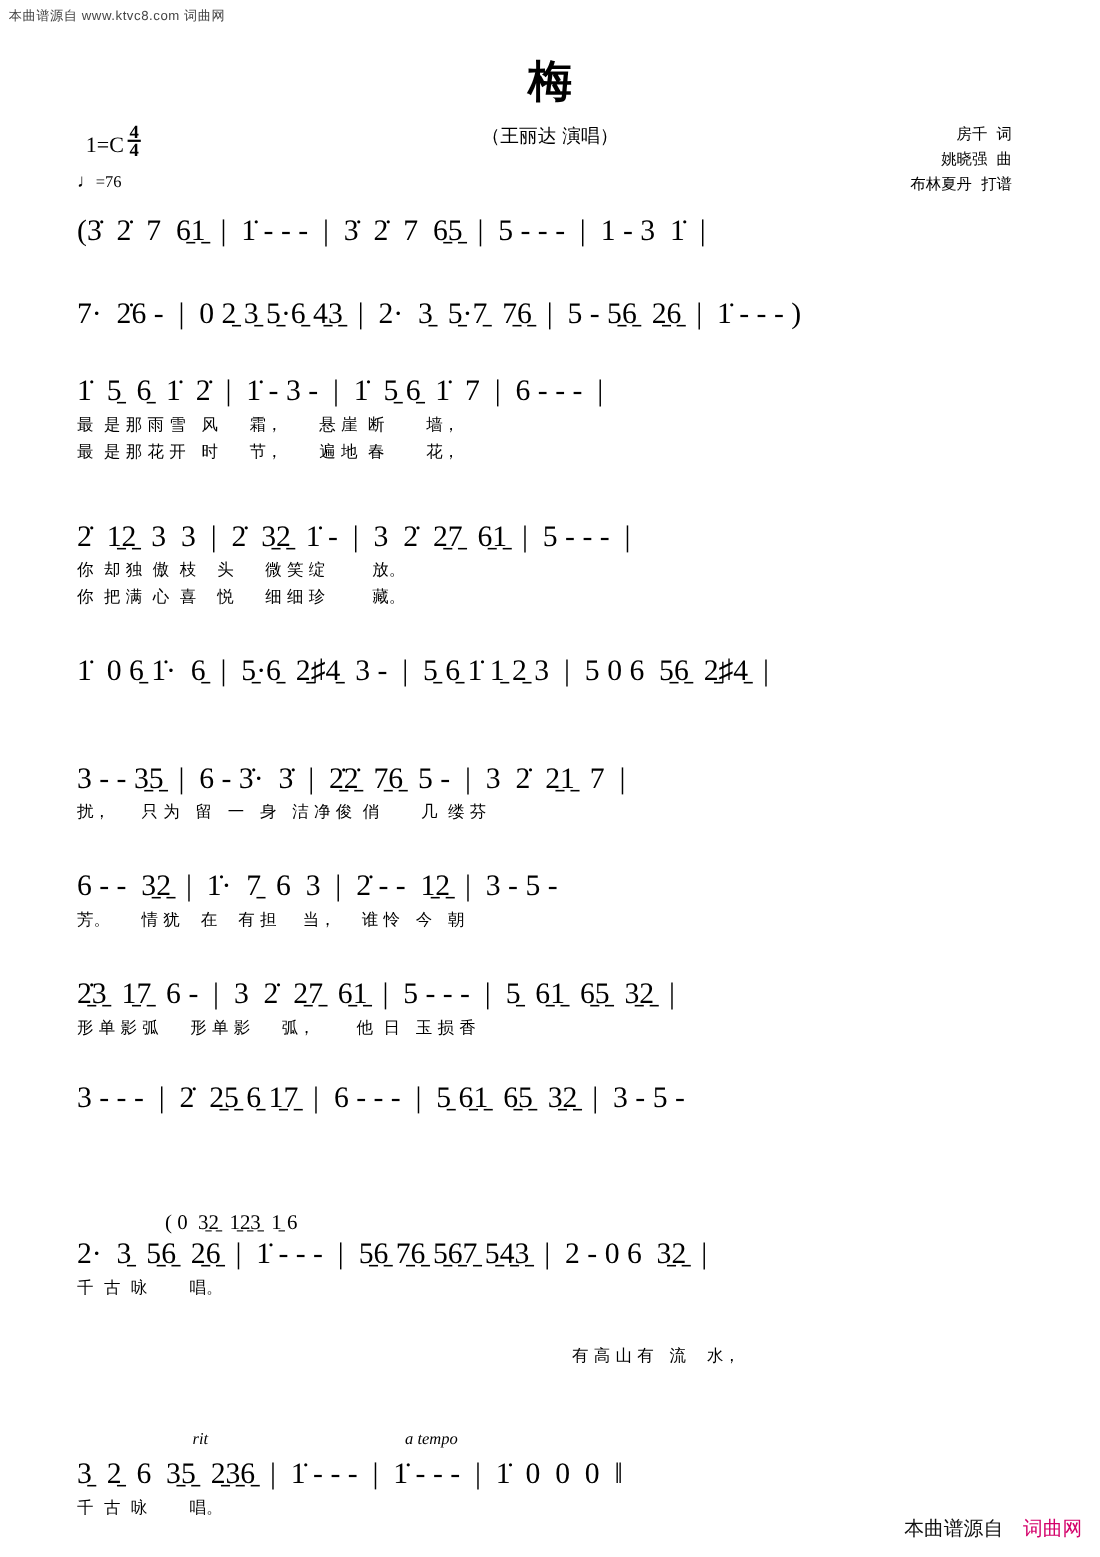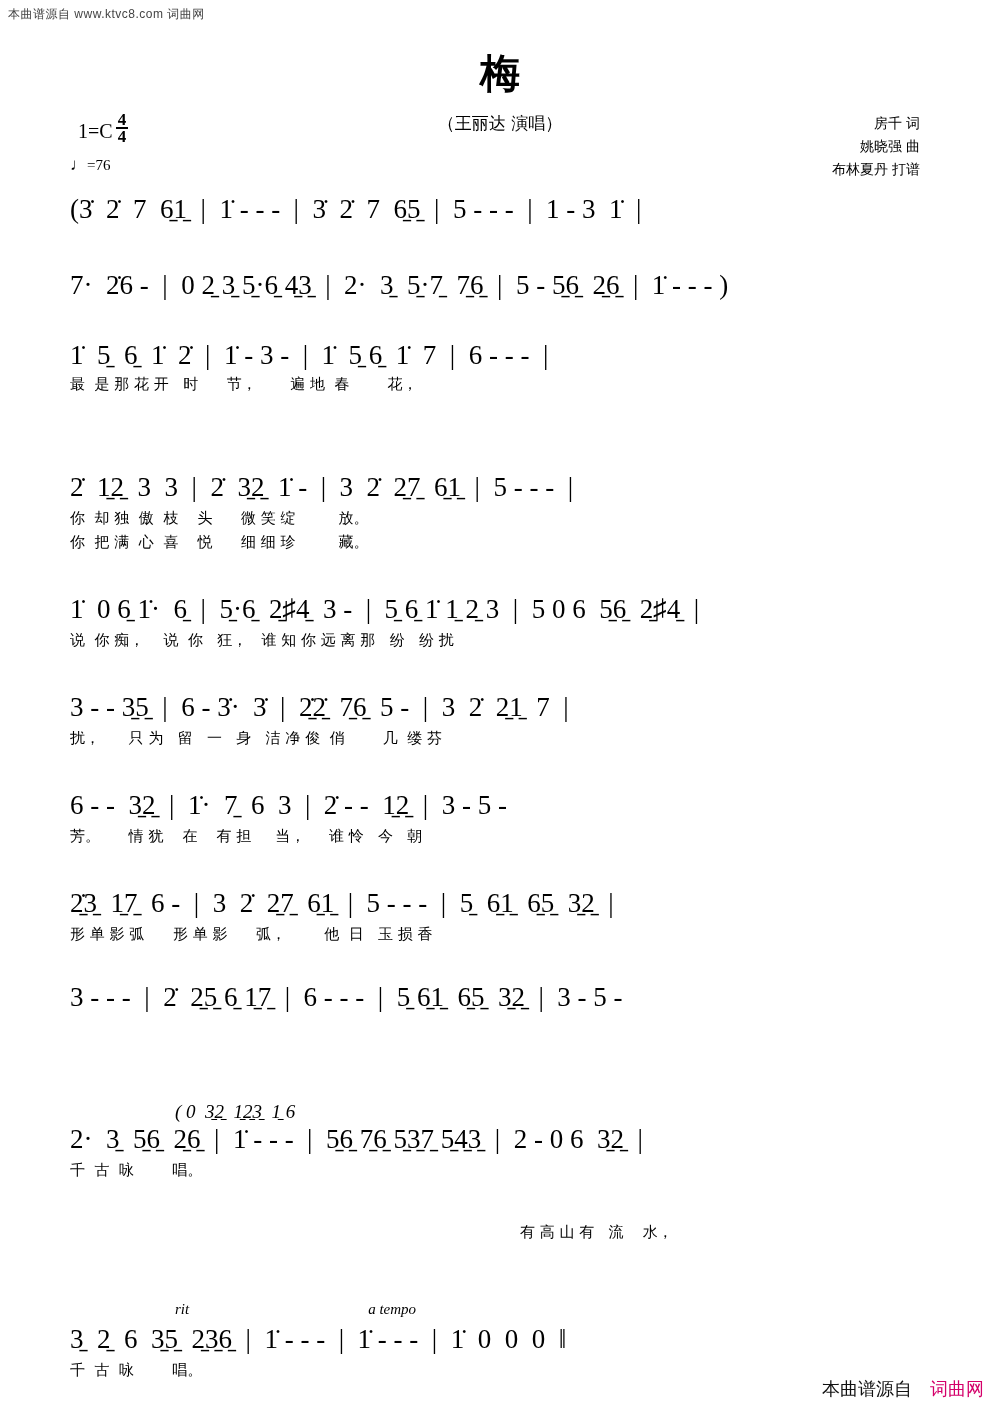--- a/index.html
+++ b/index.html
@@ -29,21 +29,21 @@
     font-family:"DejaVu Sans", sans-serif;
   }
   .subtitle{
     position:absolute;top:112px;left:0;width:1000px;
     text-align:center;font-size:17px;
     font-family:"DejaVu Sans", sans-serif;
   }
   .credits{
     position:absolute;top:112px;right:80px;
     text-align:right;font-size:14px;line-height:23px;
-    font-family:Liberation Sans, sans-serif;
+    font-family:Liberation Mono, monospace;
   }
   .keysig{
     position:absolute;top:112px;left:78px;
     font-size:20px;font-family:"Liberation Serif", serif;
   }
   .keysig .frac{
     display:inline-block;vertical-align:-4px;
     font-size:17px;line-height:15px;text-align:center;
     margin-left:3px;font-weight:bold;
   }
@@ -104,32 +104,32 @@
 <div class="system" style="top:192px;">
   <div class="notes">(3̇  2̇  7  6̱1̱  |  1̇ - - -  |  3̇  2̇  7  6̱5̱  |  5 - - -  |  1 - 3  1̇  |</div>
 </div>
 
 <div class="system" style="top:268px;">
   <div class="notes">7·  2̇6 -  |  0 2̱ 3̱ 5̱·6̱ 4̱3̱  |  2·  3̱  5̱·7̱  7̱6̱  |  5 - 5̱6̱  2̱6̱  |  1̇ - - - )</div>
 </div>
 
 <div class="system" style="top:338px;">
   <div class="notes">1̇  5̱  6̱  1̇  2̇  |  1̇ - 3 -  |  1̇  5̱ 6̱  1̇  7  |  6 - - -  |</div>
+  <div class="lyrics">最  是 那 雨 雪   风      霜，       悬 崖  断        墙，</div>
   <div class="lyrics lyrics2">最  是 那 花 开   时      节，       遍 地  春        花，</div>
 </div>
 
 <div class="system" style="top:470px;">
   <div class="notes">2̇  1̱2̱  3  3  |  2̇  3̱2̱  1̇ -  |  3  2̇  2̱7̱  6̱1̱  |  5 - - -  |</div>
   <div class="lyrics">你  却 独  傲  枝    头      微 笑 绽         放。</div>
   <div class="lyrics lyrics2">你  把 满  心  喜    悦      细 细 珍         藏。</div>
 </div>
 
 <div class="system" style="top:592px;">
   <div class="notes">1̇  0 6̱ 1̇·  6̱  |  5̱·6̱  2̱♯4̱  3 -  |  5̱ 6̱ 1̇ 1̱ 2̱ 3  |  5 0 6  5̱6̱  2̱♯4̱  |</div>
-  <div class="lyrics">说  你 痴，    说  你   狂，   谁 知 你 远 离 那   纷   纷 扰</div>
 </div>
 
 <div class="system" style="top:690px;">
   <div class="notes">3 - - 3̱5̱  |  6 - 3̇·  3̇  |  2̱̇2̱̇  7̱6̱  5 -  |  3  2̇  2̱1̱  7  |</div>
   <div class="lyrics">扰，      只 为   留   一   身   洁 净 俊  俏        几  缕 芬</div>
 </div>
 
 <div class="system" style="top:788px;">
   <div class="notes">6 - -  3̱2̱  |  1̇·  7̱  6  3  |  2̇ - -  1̱2̱  |  3 - 5 -</div>
   <div class="lyrics">芳。      情 犹    在    有 担     当，     谁 怜   今   朝</div>
@@ -138,24 +138,24 @@
 <div class="system" style="top:886px;">
   <div class="notes">2̱̇3̱  1̱7̱  6 -  |  3  2̇  2̱7̱  6̱1̱  |  5 - - -  |  5̱  6̱1̱  6̱5̱  3̱2̱  |</div>
   <div class="lyrics">形 单 影 弧      形 单 影      弧，        他  日   玉 损 香</div>
 </div>
 
 <div class="system" style="top:980px;">
   <div class="notes">3 - - -  |  2̇  2̱5̱ 6̱ 1̱7̱  |  6 - - -  |  5̱ 6̱1̱  6̱5̱  3̱2̱  |  3 - 5 -</div>
 </div>
 
 <div class="system" style="top:1095px;">
-  <div class="notes small-note" style="margin-left:105px;font-style:italic;">( 0  3̱2̱  1̱2̱3̱  1̱ 6</div>
+  <div class="notes small-note" style="margin-left:80px;">( 0  3̱2̱  1̱2̱3̱  1̱ 6</div>
 </div>
 <div class="system" style="top:1122px;">
-  <div class="notes">2·  3̱  5̱6̱  2̱6̱  |  1̇ - - -  |  5̱6̱ 7̱6̱ 5̱3̱7̱ 5̱4̱3̱  |  2 - 0 6  3̱2̱  |</div>
+  <div class="notes">2·  3̱  5̱6̱  2̱6̱  |  1̇ - - -  |  5̱6̱ 7̱6̱ 5̱6̱7̱ 5̱4̱3̱  |  2 - 0 6  3̱2̱  |</div>
   <div class="lyrics">千  古  咏        唱。</div>
 </div>
 
 <div class="system" style="top:1218px;">
   <div class="lyrics" style="margin-left:450px;">有 高 山 有   流    水，</div>
 </div>
 
 <div class="system" style="top:1300px;">
   <span class="ital" style="margin-left:105px;">rit</span>
   <span class="ital" style="margin-left:175px;">a tempo</span>

